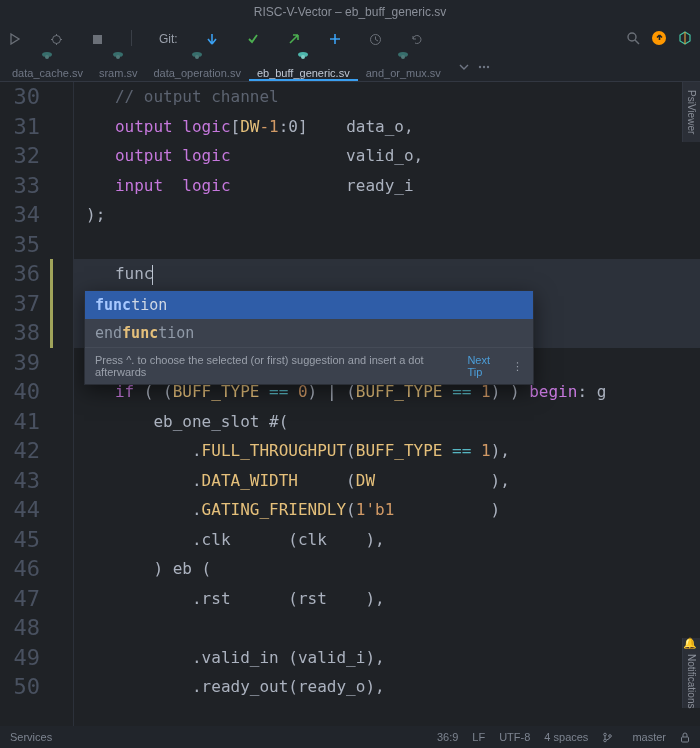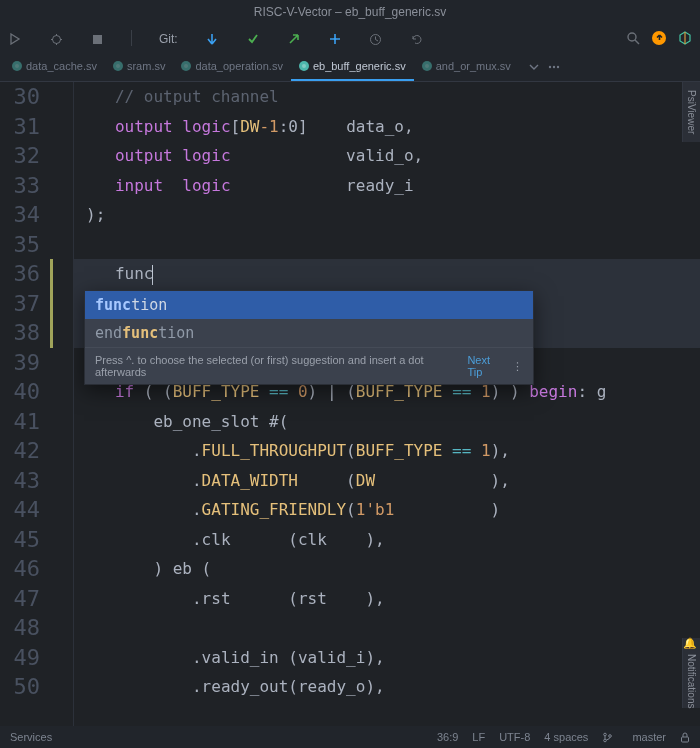--- a/index.html
+++ b/index.html
@@ -49,25 +49,26 @@
     align-items: stretch;
     background: #21252b;
     border-bottom: 1px solid #323741;
     padding-left: 4px;
     overflow: hidden;
   }
   .tab {
     display: flex;
     align-items: center;
     padding: 0 8px;
-    gap: 4px;
+    gap: 10px;
     color: #6f7684;
     font-size: 11px;
     border-bottom: 2px solid transparent;
     white-space: nowrap;
+    flex-direction: column;
   }
   .tab.active {
     color: #c0c8d4;
     border-bottom-color: #3a9ff0;
   }
   .tab .file-icon { width: 10px; height: 10px; border-radius: 50%; background: #4db6ac; opacity: 0.5; position: relative; }
   .tab .file-icon::after { content:""; position:absolute; left:3px; top:3px; width:4px; height:4px; background:#80cbc4; border-radius:50%;}
   .tab.active .file-icon { opacity: 1; }
   .tab-extra { display:flex; align-items:center; gap:6px; padding:0 8px; color:#6f7684; }
   .tab-extra .icon { width:14px; height:14px; display:flex; align-items:center; justify-content:center; }

